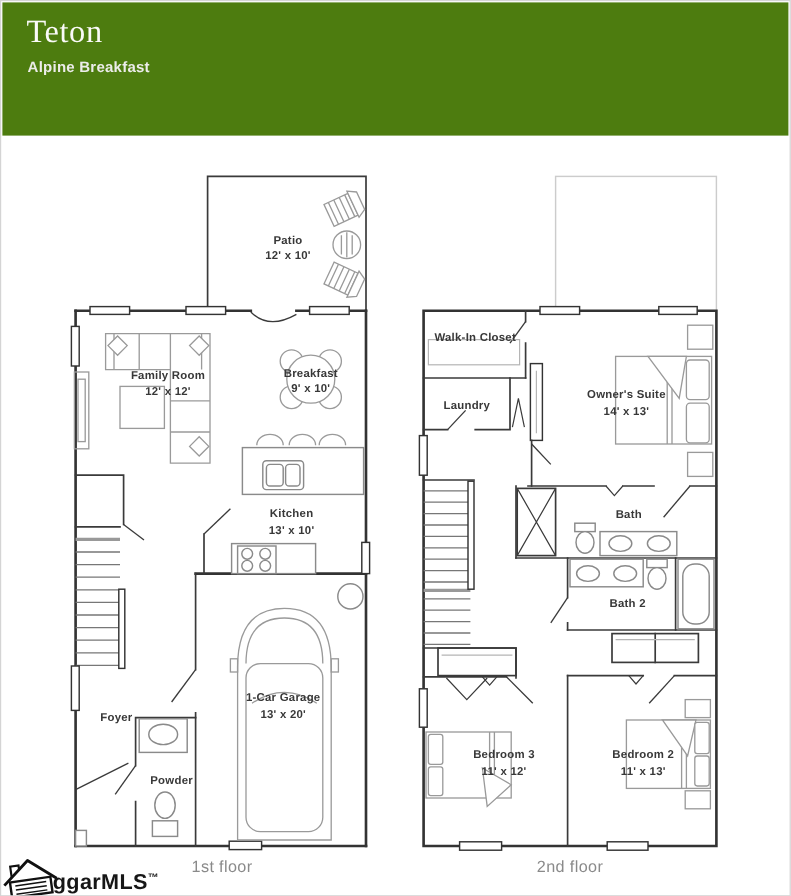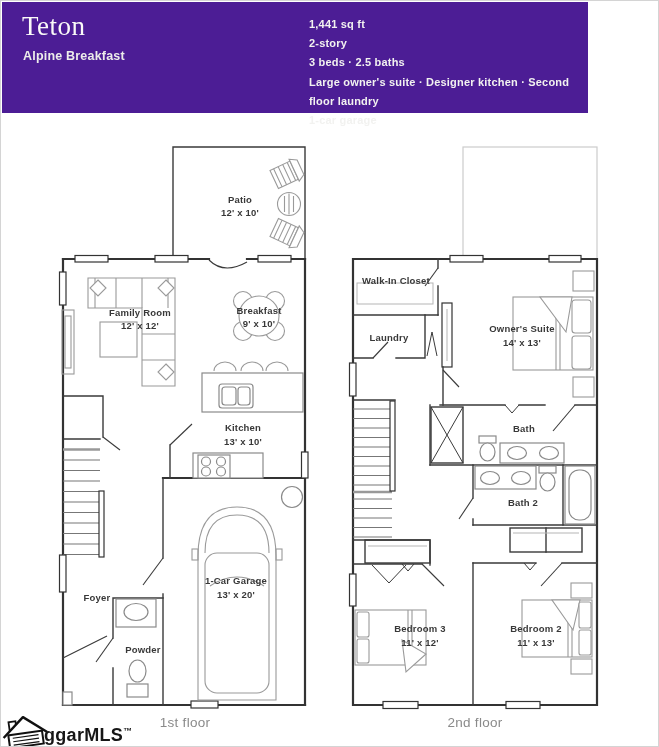--- a/index.html
+++ b/index.html
@@ -1,21 +1,21 @@
 <!DOCTYPE html>
 <html><head>
 <meta charset="utf-8">
 <style>
   html,body{margin:0;padding:0}
   body{width:659px;height:747px;background:#ffffff;position:relative;overflow:hidden;
        font-family:"Liberation Sans",sans-serif}
   .frame{position:absolute;inset:0;border:1px solid #d4d4d4;pointer-events:none;z-index:20}
 
   
-  .header{position:absolute;left:2px;top:2px;width:586px;height:111px;background:#4c1d95}
+  .header{position:absolute;left:2px;top:2px;width:655px;height:111px;background:#4d7c0f}
   .title{position:absolute;left:20px;top:9px;font-family:"Liberation Serif",serif;
          font-size:27px;font-weight:400;letter-spacing:.5px;color:#fafaf8}
   .subtitle{position:absolute;left:21px;top:47px;font-size:12.5px;font-weight:700;
             letter-spacing:.2px;color:#ececea}
   .specs{position:absolute;left:307px;top:13px}
   .spec{font-size:11px;font-weight:700;letter-spacing:.2px;line-height:19.2px;color:#f2f2f0}
 
   svg{position:absolute;left:0;top:0}
   .w2{stroke:#333;stroke-width:2.2;fill:none;stroke-linecap:square}
   .w1{stroke:#3a3a3a;stroke-width:1.4;fill:none;stroke-linecap:square}
@@ -36,27 +36,20 @@
   .wmtm{font-size:9px;font-weight:700;fill:#161616}
 </style>
 </head>
 <body>
 
 <div class="frame"></div>
 
 <div class="header">
   <div class="title">Teton</div>
   <div class="subtitle">Alpine Breakfast</div>
-  <div class="specs">
-    <div class="spec">1,441 sq ft</div>
-    <div class="spec">2-story</div>
-    <div class="spec">3 beds · 2.5 baths</div>
-    <div class="spec">Large owner's suite · Designer kitchen · Second floor laundry</div>
-    <div class="spec">1-car garage</div>
-  </div>
 </div>
 
 <svg width="659" height="747" viewBox="0 0 659 747">
 
   <g>
 
     <g>
       <path class="w1" d="M173,259 V147 H305 V259"></path>
       <path class="w2" d="M63,259 H209 M247,259 H305"></path>
       <path class="w2" d="M63,259 V705"></path>

